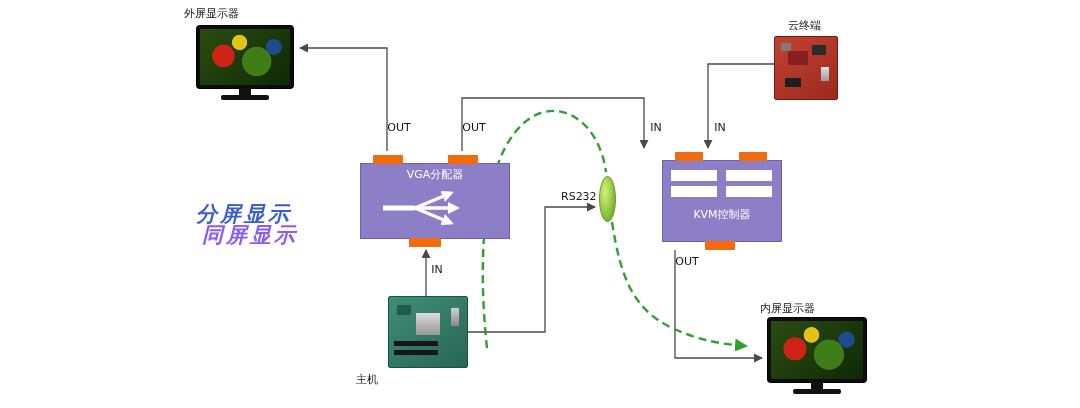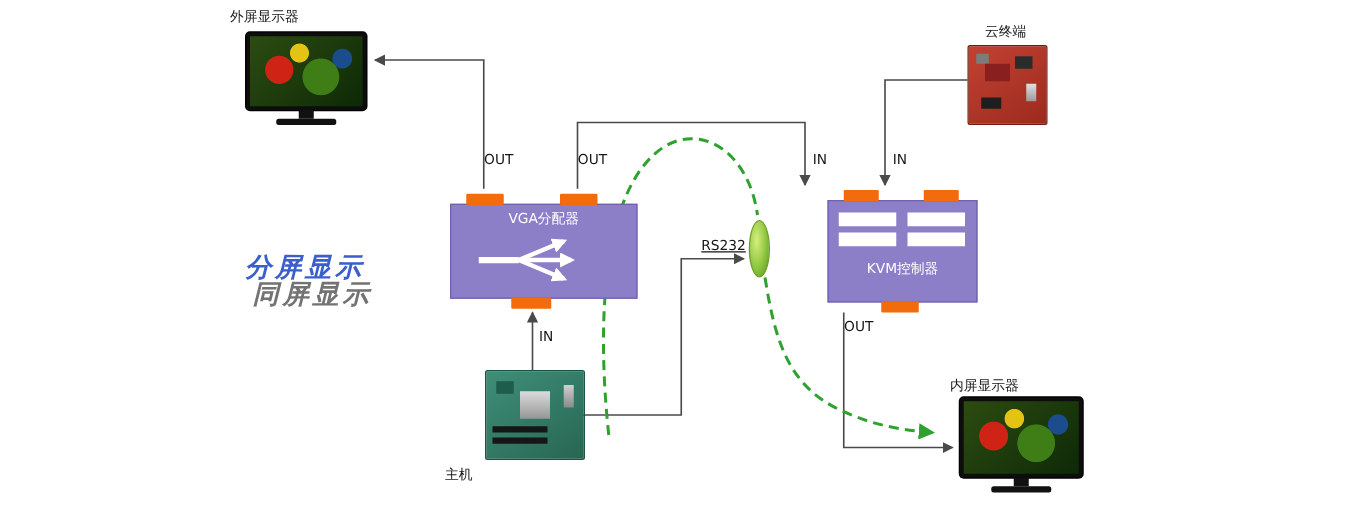--- a/index.html
+++ b/index.html
@@ -54,21 +54,21 @@
 
   
   .lens{position:absolute;left:599px;top:176px;width:15px;height:44px;border-radius:50%;
         background:radial-gradient(ellipse at 35% 35%, #d7ef7e, #8cc63f 55%, #5b8f1d);
         border:1px solid #6d9c25;z-index:5;}
 
   
   .legend-text{position:absolute;font-family:"DejaVu Serif","Liberation Serif",serif;
                font-style:italic;font-weight:bold;font-size:21px;letter-spacing:3px;z-index:4;}
   .legend-split{left:196px;top:180px;color:#3a5fcd;margin-top:20px;}
-  .legend-same{left:202px;top:221px;color:#737373;}
+  .legend-same{left:202px;top:221px;color:#8b5cf6;}
 </style>
 </head>
 <body>
 
 <div class="canvas">
 
   <svg class="wires" viewBox="0 0 1080 408">
     <defs>
       <marker id="ab" markerUnits="userSpaceOnUse" markerWidth="9" markerHeight="9" refX="8" refY="4.5" orient="auto">
         <path d="M0,0 L9,4.5 L0,9 Z" fill="#4a4a4a"></path>
@@ -144,15 +144,15 @@
     <div class="m-neck"></div>
     <div class="m-base"></div>
   </div>
 
   <div class="port" style="left:370px;top:121px;">OUT</div>
   <div class="port" style="left:445px;top:121px;">OUT</div>
   <div class="port" style="left:627px;top:121px;">IN</div>
   <div class="port" style="left:691px;top:121px;">IN</div>
   <div class="port" style="left:408px;top:263px;">IN</div>
   <div class="port" style="left:658px;top:255px;">OUT</div>
-  <div class="port" style="left:549px;top:190px;width:40px;text-align:left;text-decoration:underline;">RS232</div>
+  <div class="port" style="left:549px;top:190px;width:40px;text-align:left;">RS232</div>
 
 </div>
 
 </body></html>

